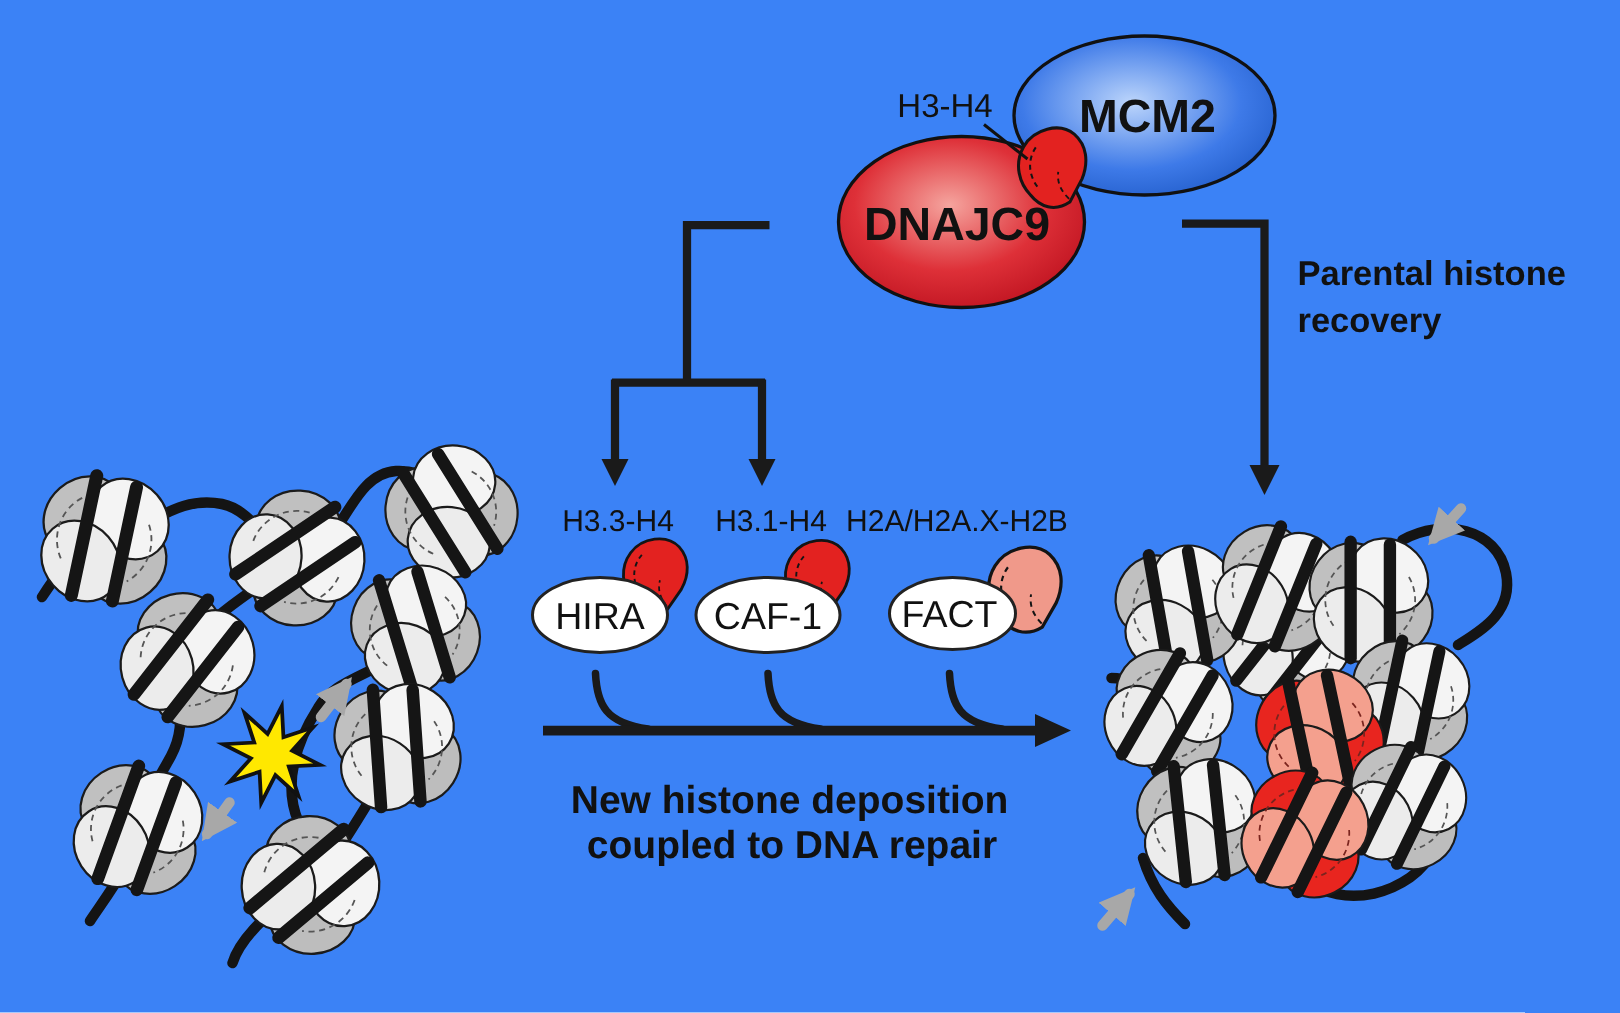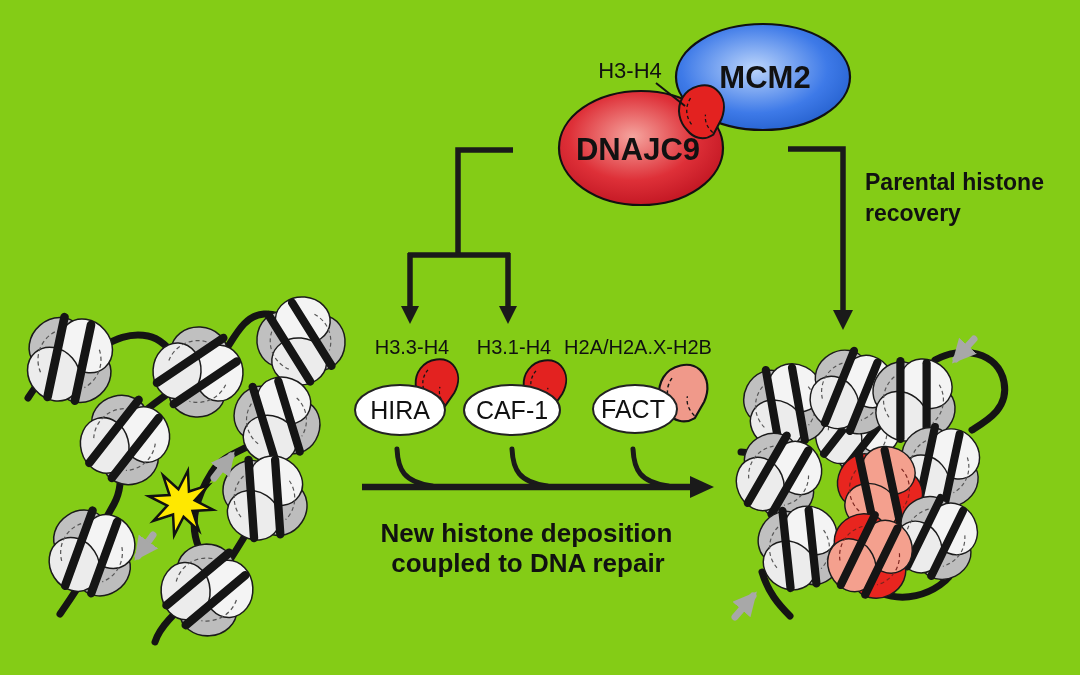--- a/index.html
+++ b/index.html
@@ -1,16 +1,16 @@
 <!DOCTYPE html>
 <html><head>
 <meta charset="utf-8">
 <style>
   html,body{margin:0;padding:0;background:#ffffff;}
-  .stage{position:relative;width:1080px;height:675px;background:#84cc16;overflow:hidden;
+  .stage{position:relative;width:1080px;height:675px;background:#3b82f6;overflow:hidden;
          font-family:"Liberation Sans",sans-serif;text-align:center;}
   svg{display:block;}
   text{font-family:"Liberation Sans",sans-serif;fill:#111111;}
   .t-bold{font-weight:700;}
 </style>
 </head>
 <body>
 
 <div class="stage">
 <svg width="1080" height="675" viewBox="0 0 1080 675">

